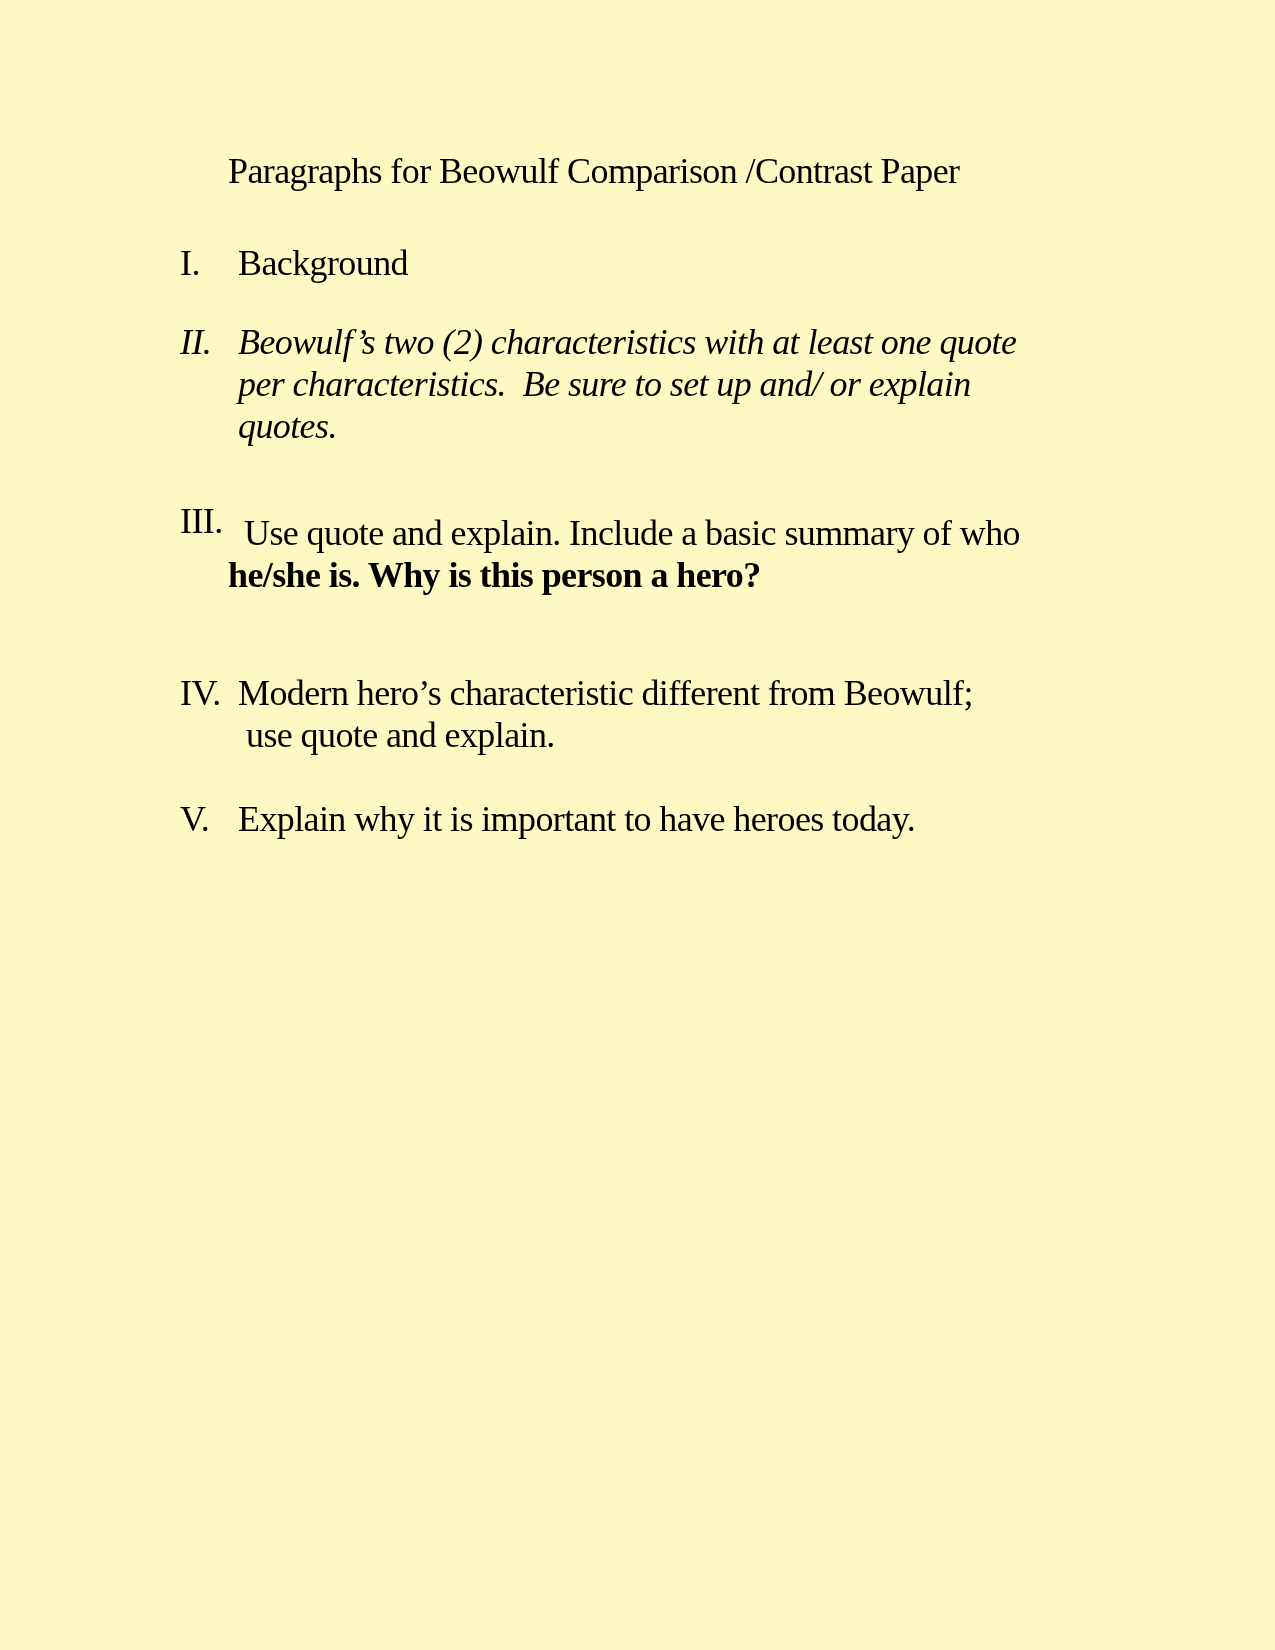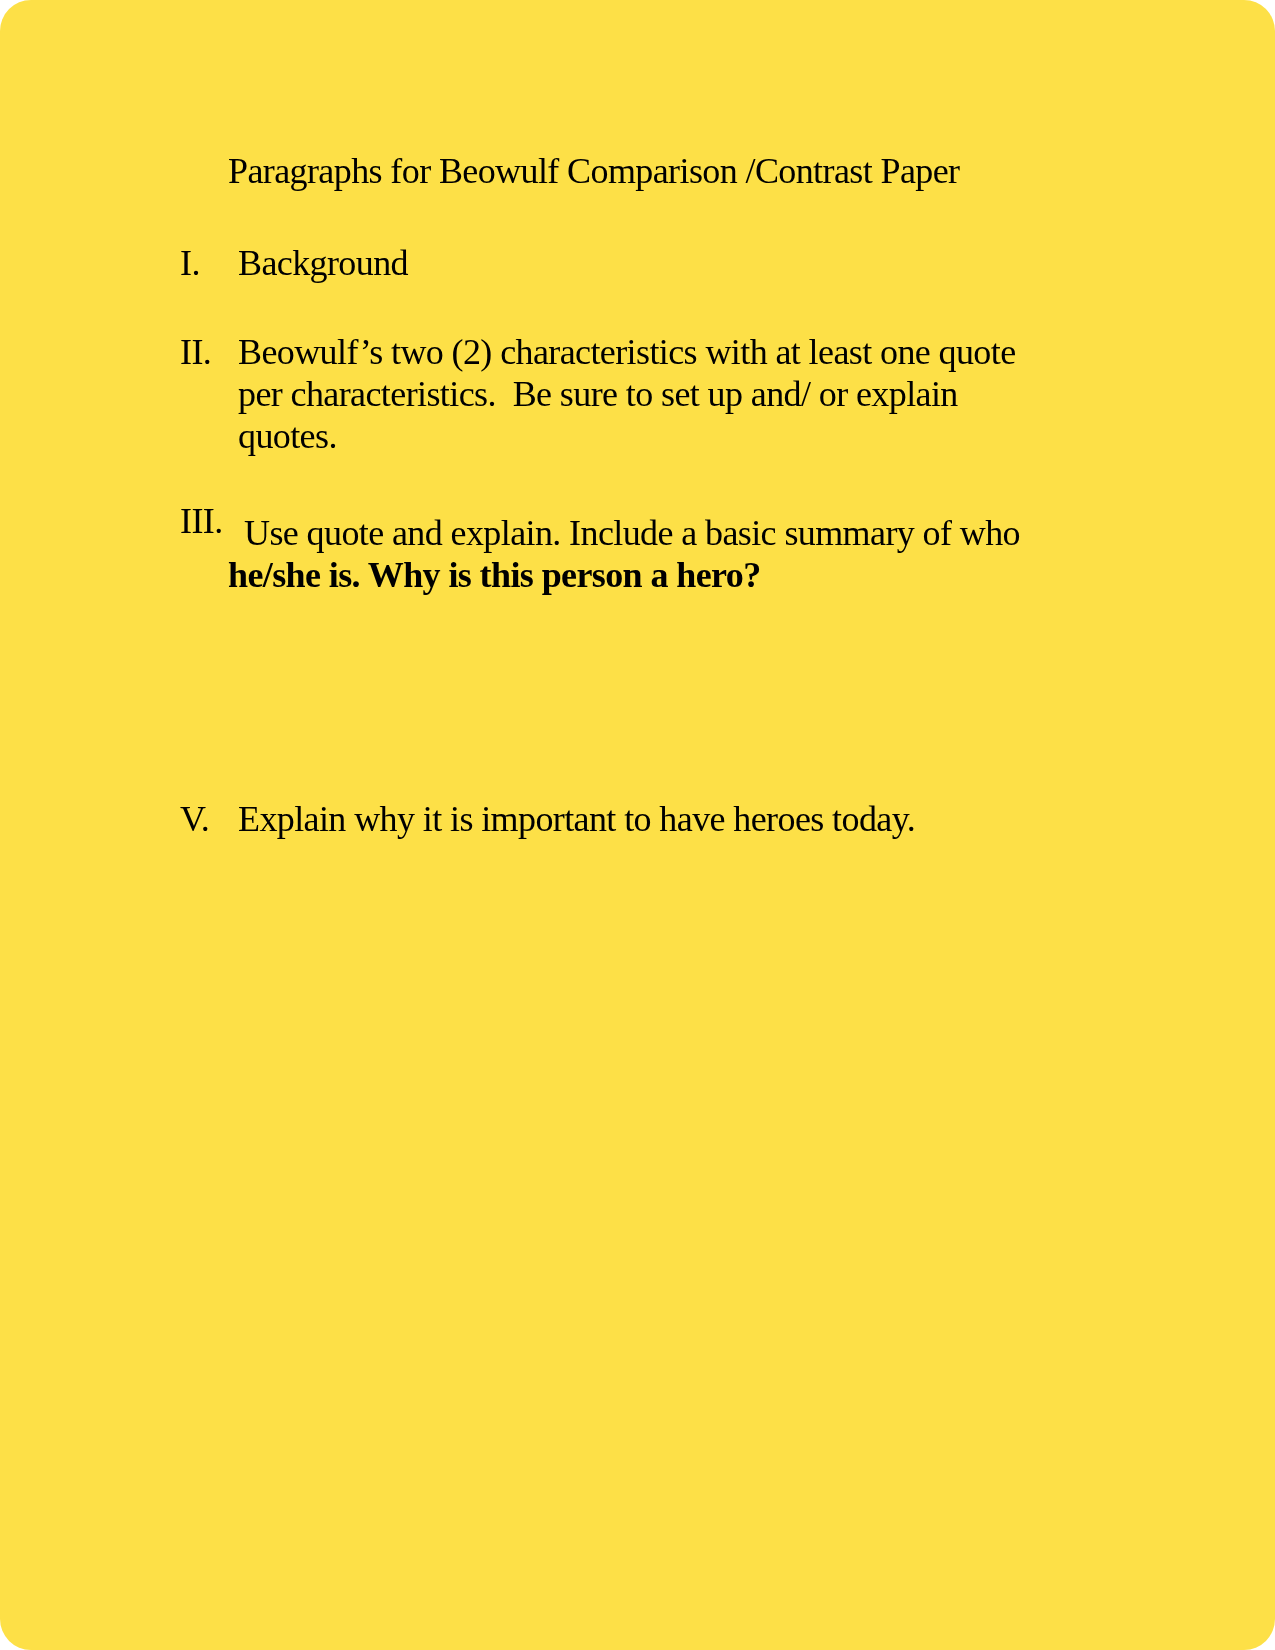--- a/index.html
+++ b/index.html
@@ -11,22 +11,21 @@
     height: 1650px;
     background: #ffffff;
     position: relative;
     font-family: "Liberation Serif", "DejaVu Serif", serif;
     color: #000000;
     overflow: hidden;
   }
   .page {
     position: absolute;
     inset: 0;
-    background: #fde047;
-    border-radius: 31px;
+    background: #fef9c3;
   }
   .doc-title {
     position: absolute;
     left: 228px;
     top: 150px;
     margin: 0;
     font-size: 36px;
     line-height: 42px;
     font-weight: normal;
     letter-spacing: -0.6px;
@@ -49,21 +48,21 @@
     margin-left: 58px;
     white-space: pre;
   }
   
   .line.ind-more  { margin-left: 64px; margin-top: 12px; }
   .line.ind-more2 { margin-left: 66px; }
   .line.ind-less  { margin-left: 48px; font-weight: bold; }
   .line.ind-less2 { }
   
   .pos-1 { top: 242px; }
-  .pos-2 { top: 331px; }
+  .pos-2 { top: 321px; font-style: italic; }
   .pos-3 { top: 500px; }
   .pos-4 { top: 672px; }
   .pos-5 { top: 798px; }
 </style>
 </head>
 <body>
 
 <main class="page">
 
   <h1 class="doc-title">Paragraphs for Beowulf Comparison /Contrast Paper</h1>
@@ -79,19 +78,24 @@
     <div class="line">per characteristics.  Be sure to set up and/ or explain</div>
     <div class="line">quotes.</div>
   </section>
 
   <section class="outline-item pos-3">
     <span class="numeral">III.</span>
     <div class="line ind-more">Use quote and explain. Include a basic summary of who</div>
     <div class="line ind-less">he/she is. Why is this person a hero?</div>
   </section>
 
+  <section class="outline-item pos-4">
+    <span class="numeral">IV.</span>
+    <div class="line">Modern hero’s characteristic different from Beowulf;</div>
+    <div class="line ind-more2">use quote and explain.</div>
+  </section>
 
   <section class="outline-item pos-5">
     <span class="numeral">V.</span>
     <div class="line ind-less2">Explain why it is important to have heroes today.</div>
   </section>
 
 </main>
 
 </body></html>

